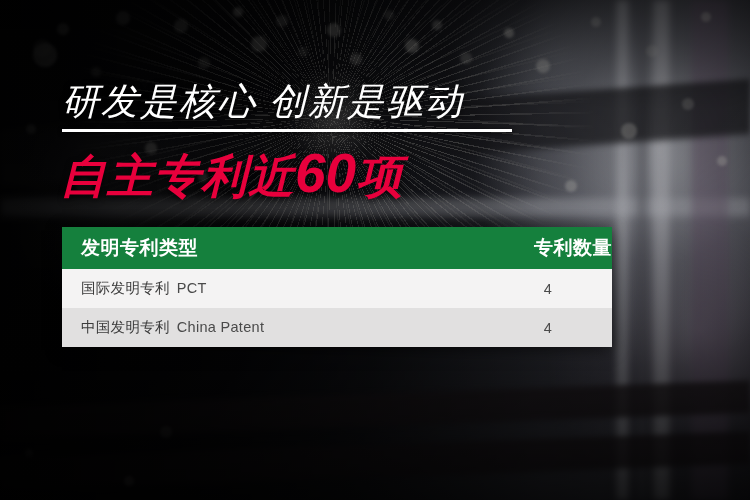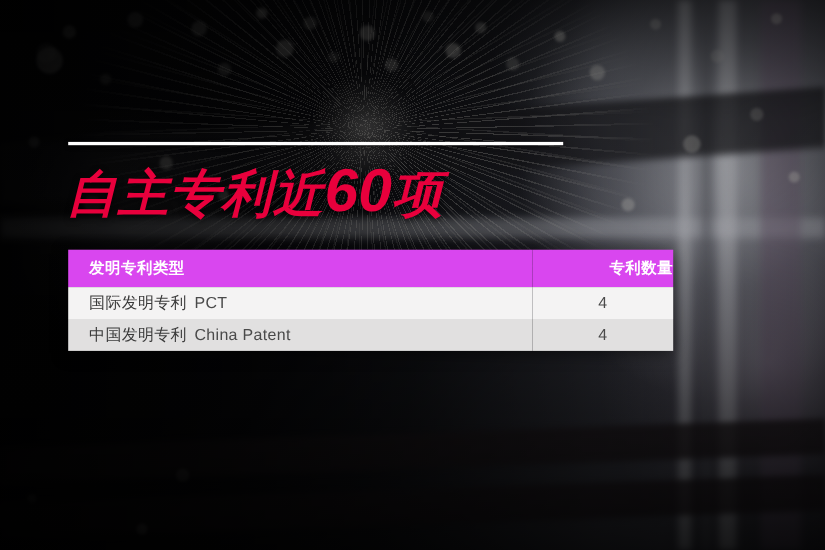--- a/index.html
+++ b/index.html
@@ -114,39 +114,39 @@
 
   
   .patent-table {
     position:absolute; left:62px; top:227px;
     width:550px;
     border-collapse:collapse;
     box-shadow:0 3px 14px rgba(0,0,0,.55);
     table-layout:fixed;
   }
   .patent-table th {
-    background:#d946ef;
+    background:#15803d;
     color:#ffffff;
-    font-size:14px;
+    font-size:19px;
     font-weight:bold;
     text-align:left;
     padding:8px 0 8px 19px;
     height:30px;
     letter-spacing:.5px;
   }
   .patent-table th.col-count {
     text-align:right;
     padding:8px 0;
     width:128px;
   }
   .patent-table td {
     font-size:14.5px;
     color:#3b3b3b;
     padding:5px 0 5px 19px;
-    height:29px;
+    height:39px;
     letter-spacing:.3px;
     margin-left:40px;
   }
   .patent-table td.count {
     text-align:center;
     padding:5px 0;
     color:#4a4a4a;
   }
   .patent-table tbody tr:nth-child(odd)  { background:#F4F3F3; }
   .patent-table tbody tr:nth-child(even) { background:#E1E0E0; }
@@ -204,20 +204,21 @@
       <div class="bokeh" style="left: 198px; top: 172px; width: 10px; height: 10px; opacity: 0.65;"></div>
       <div class="bokeh" style="left: 26px; top: 124px; width: 10px; height: 10px; opacity: 0.5;"></div>
       <div class="bokeh" style="left: 160px; top: 426px; width: 12px; height: 12px; opacity: 0.35;"></div>
       <div class="bokeh" style="left: 124px; top: 476px; width: 10px; height: 10px; opacity: 0.7;"></div>
       <div class="bokeh" style="left: 25px; top: 449px; width: 8px; height: 8px; opacity: 0.55;"></div>
     </div>
   <div class="bg-layer bg-vignette"></div>
 
   <div id="content">
 
+    <div class="headline-top">研发是核心 创新是驱动</div>
 
     <div class="rule"></div>
 
     <div class="headline-main">
       <span>自主专利近</span><span class="num">60</span><span>项</span>
     </div>
 
     <table class="patent-table">
       <thead>
         <tr>

